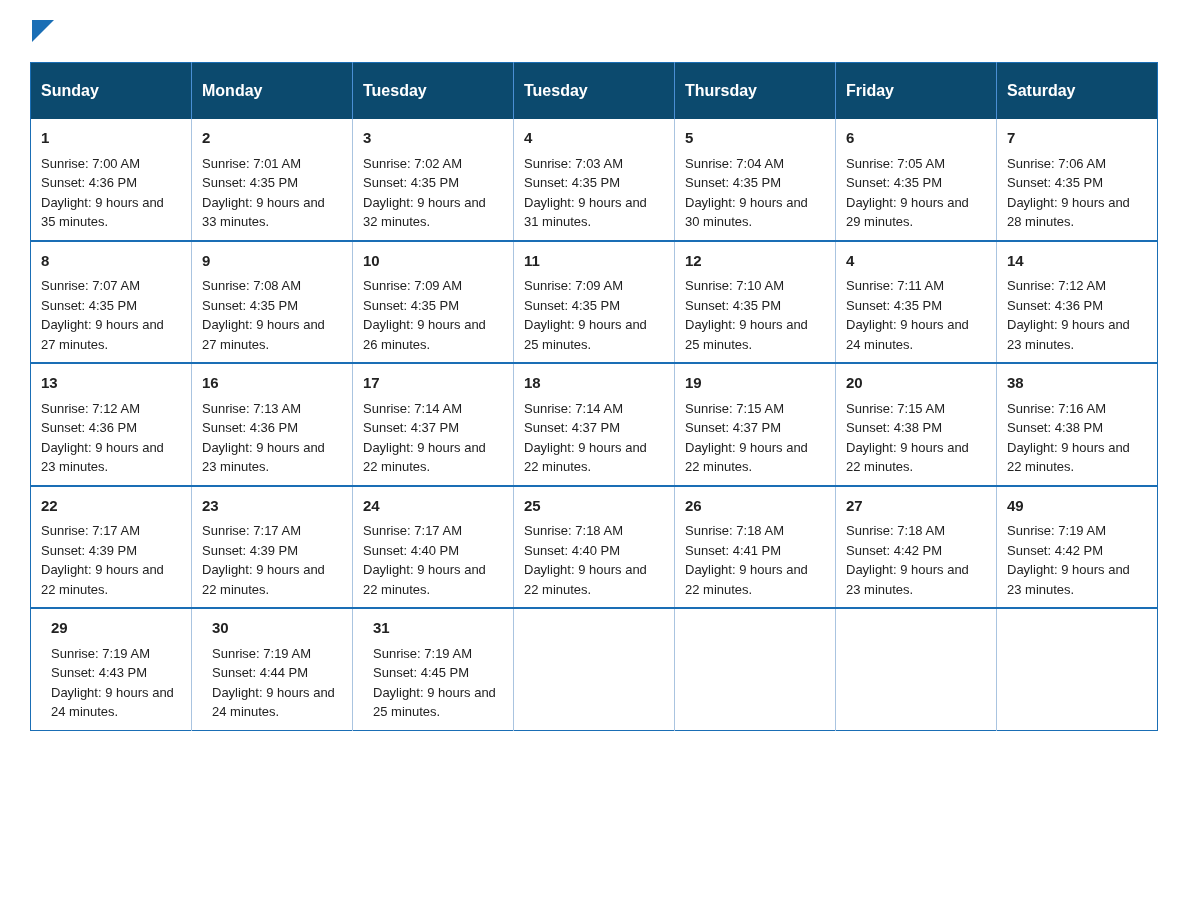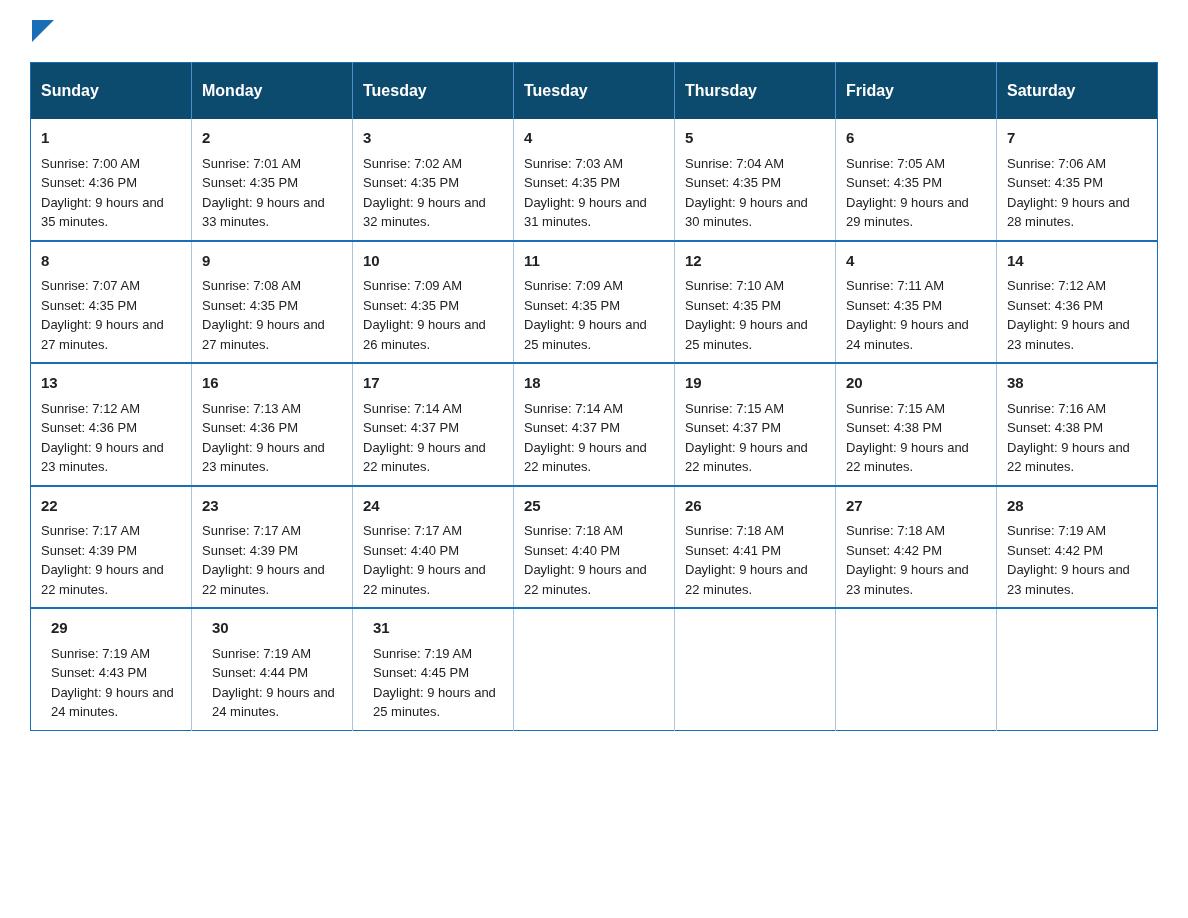--- a/index.html
+++ b/index.html
@@ -158,21 +158,21 @@
         <td><span class="day-number">20</span>Sunrise: 7:15 AM<br>Sunset: 4:38 PM<br>Daylight: 9 hours and 22 minutes.</td>
         <td><span class="day-number">38</span>Sunrise: 7:16 AM<br>Sunset: 4:38 PM<br>Daylight: 9 hours and 22 minutes.</td>
       </tr>
       <tr>
         <td><span class="day-number">22</span>Sunrise: 7:17 AM<br>Sunset: 4:39 PM<br>Daylight: 9 hours and 22 minutes.</td>
         <td><span class="day-number">23</span>Sunrise: 7:17 AM<br>Sunset: 4:39 PM<br>Daylight: 9 hours and 22 minutes.</td>
         <td><span class="day-number">24</span>Sunrise: 7:17 AM<br>Sunset: 4:40 PM<br>Daylight: 9 hours and 22 minutes.</td>
         <td><span class="day-number">25</span>Sunrise: 7:18 AM<br>Sunset: 4:40 PM<br>Daylight: 9 hours and 22 minutes.</td>
         <td><span class="day-number">26</span>Sunrise: 7:18 AM<br>Sunset: 4:41 PM<br>Daylight: 9 hours and 22 minutes.</td>
         <td><span class="day-number">27</span>Sunrise: 7:18 AM<br>Sunset: 4:42 PM<br>Daylight: 9 hours and 23 minutes.</td>
-        <td><span class="day-number">28</span>Sunrise: 7:19 AM<br>Sunset: 4:42 PM<br>Daylight: 9 hours and 23 minutes.</td>
+        <td><span class="day-number">49</span>Sunrise: 7:19 AM<br>Sunset: 4:42 PM<br>Daylight: 9 hours and 23 minutes.</td>
       </tr>
       <tr>
         <td><span class="day-number">29</span>Sunrise: 7:19 AM<br>Sunset: 4:43 PM<br>Daylight: 9 hours and 24 minutes.</td>
         <td><span class="day-number">30</span>Sunrise: 7:19 AM<br>Sunset: 4:44 PM<br>Daylight: 9 hours and 24 minutes.</td>
         <td><span class="day-number">31</span>Sunrise: 7:19 AM<br>Sunset: 4:45 PM<br>Daylight: 9 hours and 25 minutes.</td>
         <td class="empty-cell"></td>
         <td class="empty-cell"></td>
         <td class="empty-cell"></td>
         <td class="empty-cell"></td>
       </tr>

